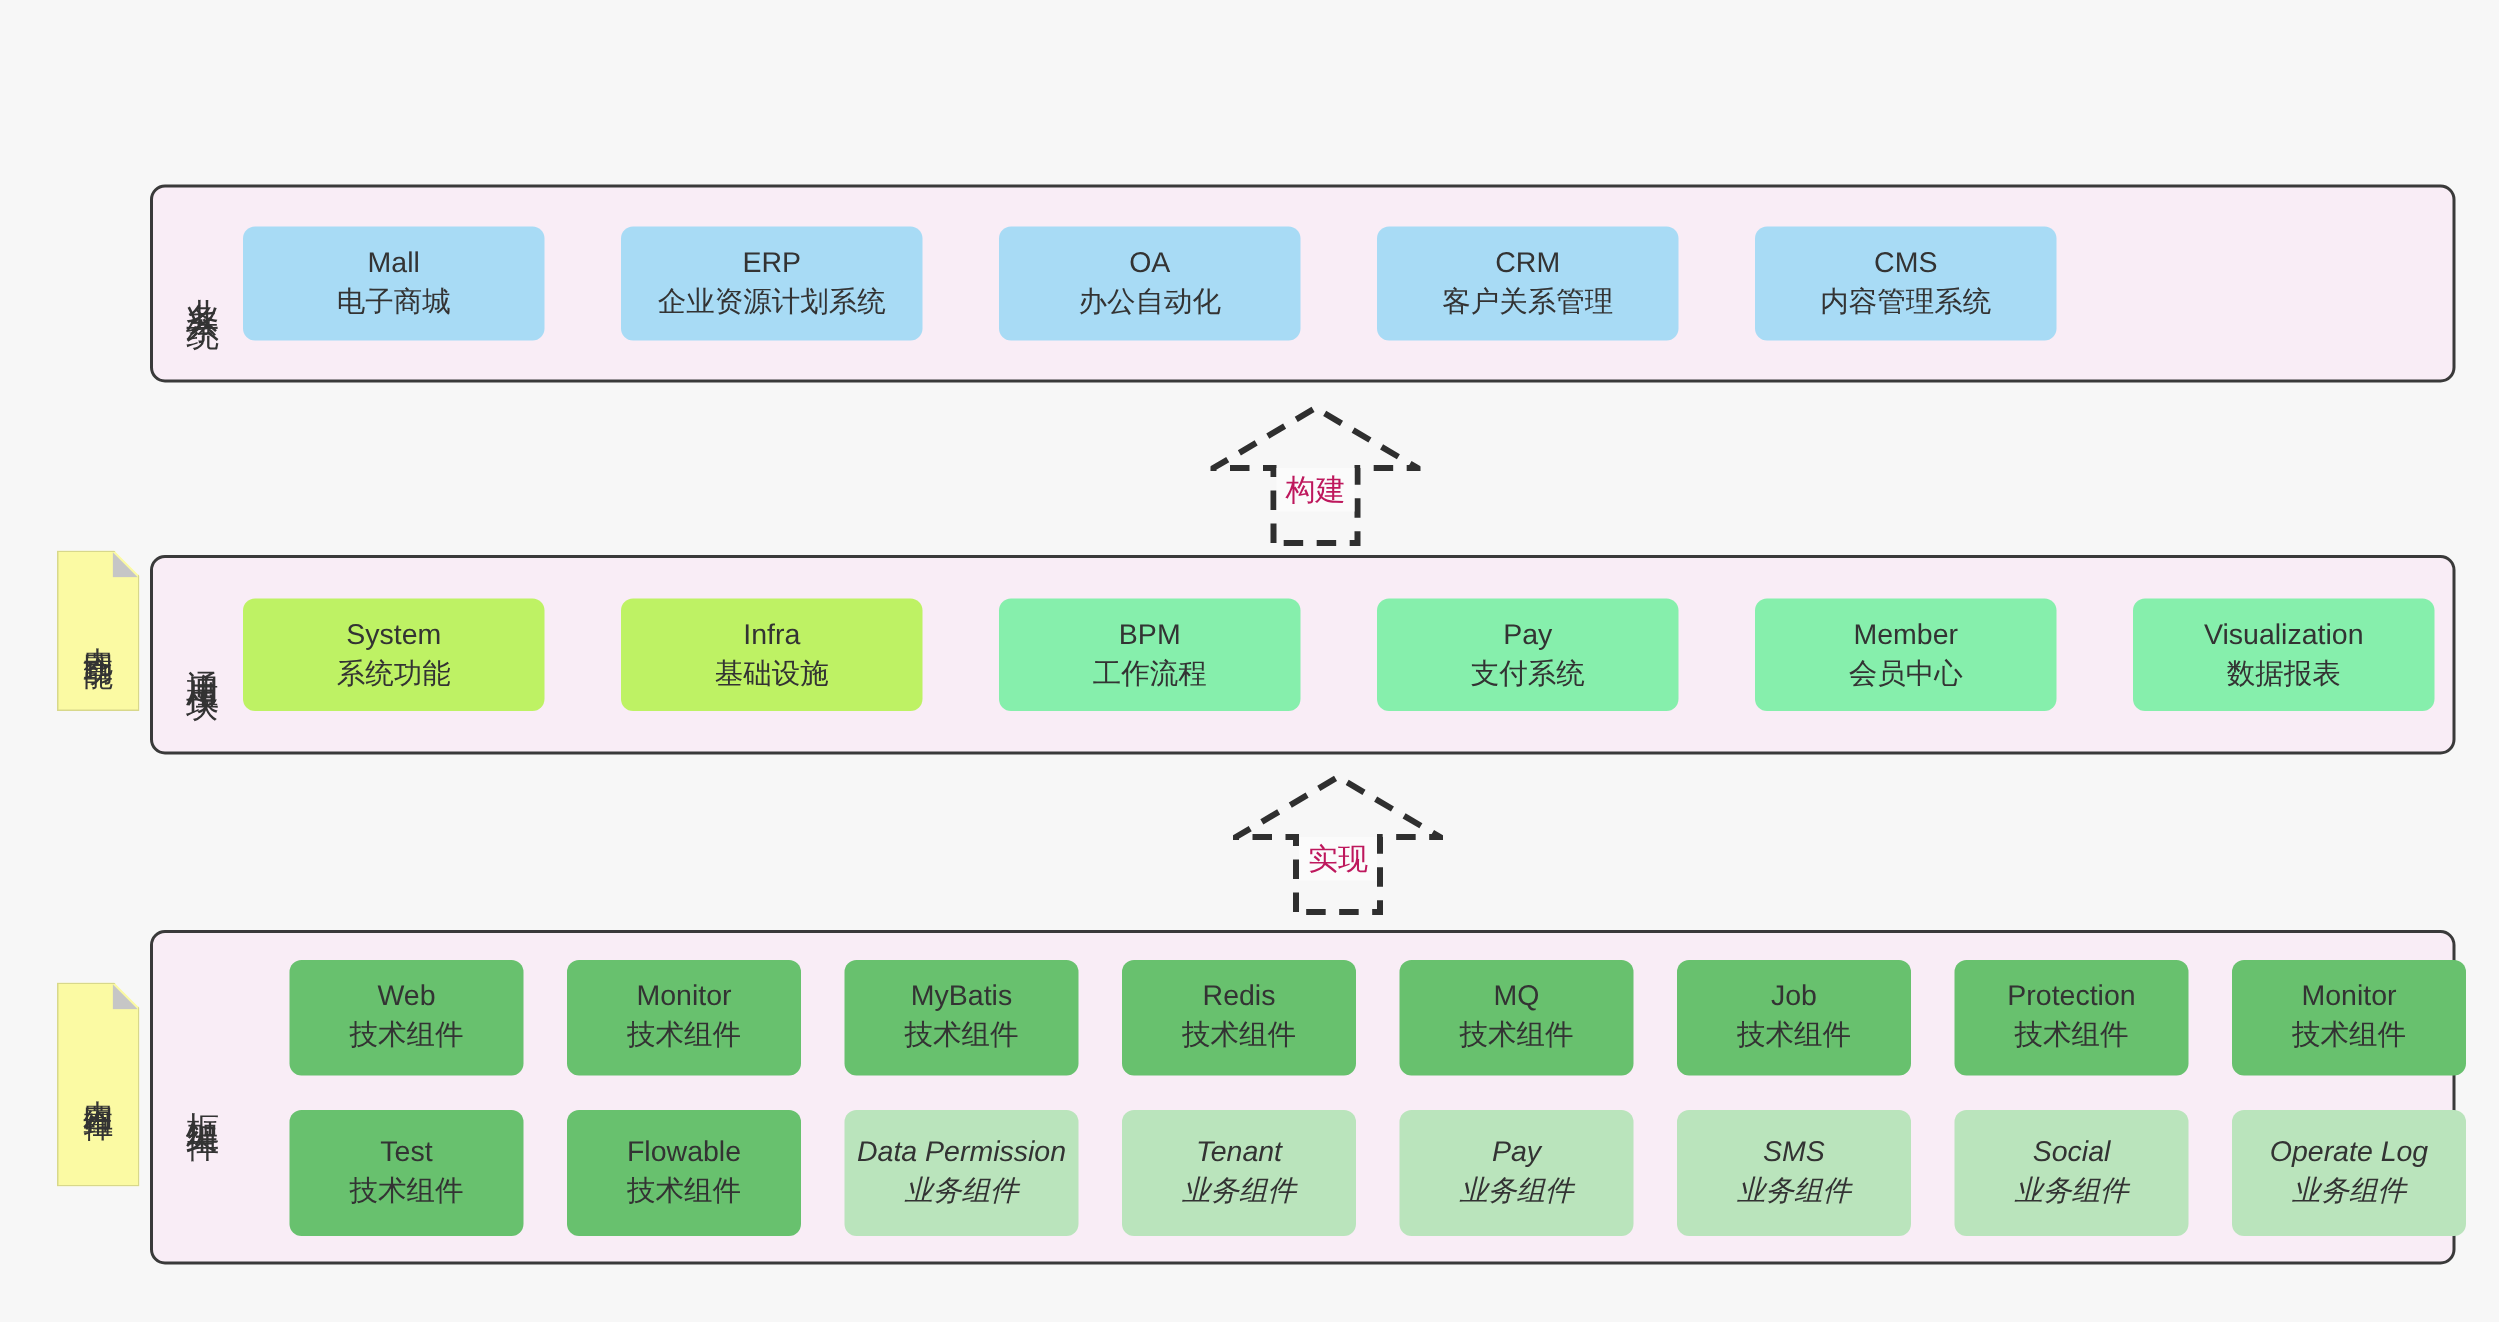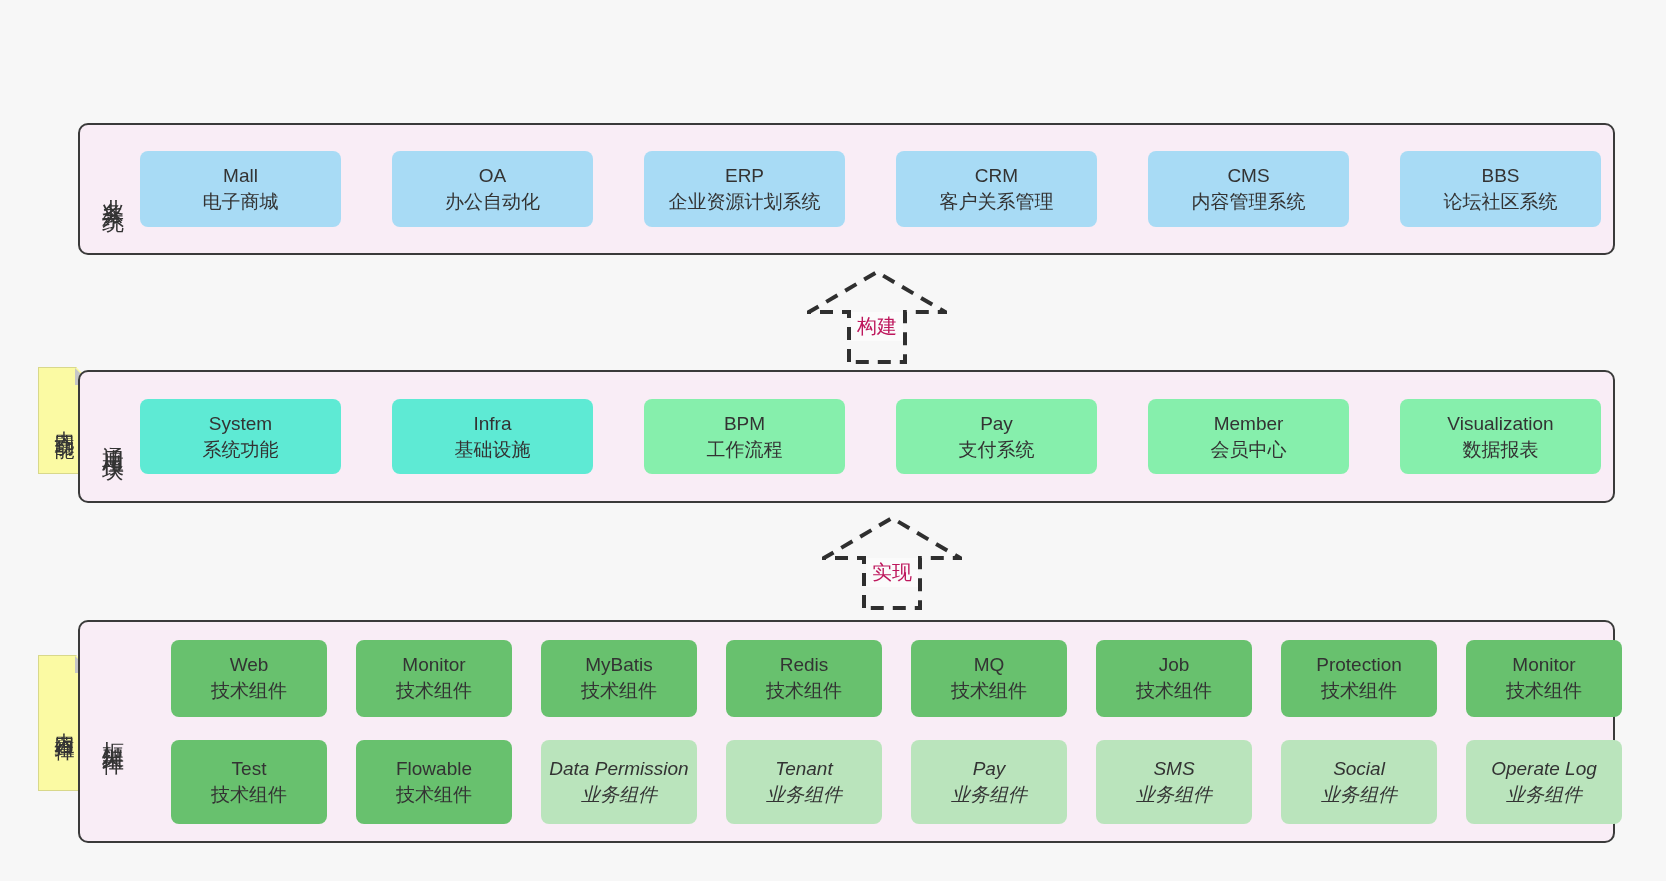--- a/index.html
+++ b/index.html
@@ -4,21 +4,21 @@
 <style>
   html,body{margin:0;padding:0;}
   body{
     width:1666px;height:881px;position:relative;overflow:hidden;
     background:#f7f7f7;
     font-family:"Liberation Sans","DejaVu Sans",sans-serif;
     color:#333;
   }
   
   .panel{
-    position:absolute;left:78px;width:1537px;box-sizing:border-box;
+    position:absolute;left:100px;width:1537px;box-sizing:border-box;
     background:#f9edf6;border:2px solid #3a3a3a;border-radius:10px;
     display:flex;align-items:center;
   }
   .p1{top:123px;height:132px;}
   .p2{top:370px;height:133px;}
   .p3{top:620px;height:223px;}
   .vlabel{
     writing-mode:vertical-rl;text-orientation:upright;
     font-size:22px;letter-spacing:4px;color:#333;
     margin-left:14px;width:34px;text-align:center;flex:0 0 auto;
@@ -34,21 +34,21 @@
     align-items:center;text-align:center;font-size:19px;line-height:26px;
     color:#333;box-sizing:border-box;padding:0 6px;
   }
   .cols6 .box{width:201px;}
   .p1 .box{height:76px;}
   .p2 .box{height:75px;}
   .cols8 .box{width:156px;}
   .row-a .box{height:77px;}
   .row-b .box{height:84px;}
   .c-blue  {background:#a8dbf5;}
-  .c-red   {background:#5eead4;}
+  .c-red   {background:#bef264;}
   .c-pink  {background:#86efac;}
   .c-green {background:#68c16e;}
   .c-green2{background:#bae4bc;font-style:italic;}
   
   .arrow{position:absolute;width:140px;height:94px;}
   .arrow1{left:807px;top:270px;}
   .arrow2{left:822px;top:516px;}
   .arrow svg{display:block;}
   .arrow-label{
     position:absolute;left:50%;top:42px;transform:translateX(-50%);
@@ -76,38 +76,34 @@
 <body>
 
 <div class="panel p1">
   <div class="vlabel">业务系统</div>
   <div class="row cols6">
     <div class="box c-blue">
       <div>Mall</div>
       <div>电子商城</div>
     </div>
     <div class="box c-blue">
+      <div>ERP</div>
+      <div>企业资源计划系统</div>
+    </div>
+    <div class="box c-blue">
       <div>OA</div>
       <div>办公自动化</div>
     </div>
     <div class="box c-blue">
-      <div>ERP</div>
-      <div>企业资源计划系统</div>
-    </div>
-    <div class="box c-blue">
       <div>CRM</div>
       <div>客户关系管理</div>
     </div>
     <div class="box c-blue">
       <div>CMS</div>
       <div>内容管理系统</div>
-    </div>
-    <div class="box c-blue">
-      <div>BBS</div>
-      <div>论坛社区系统</div>
     </div>
   </div>
 </div>
 
 <div class="arrow arrow1">
   <svg width="140" height="94" viewBox="0 0 140 94">
     <polygon points="42,92 42,42 2,42 70,2 138,42 98,42 98,92" fill="none" stroke="#2f2f2f" stroke-width="4" stroke-dasharray="13 9"></polygon>
   </svg>
   <span class="arrow-label">构建</span>
 </div>

